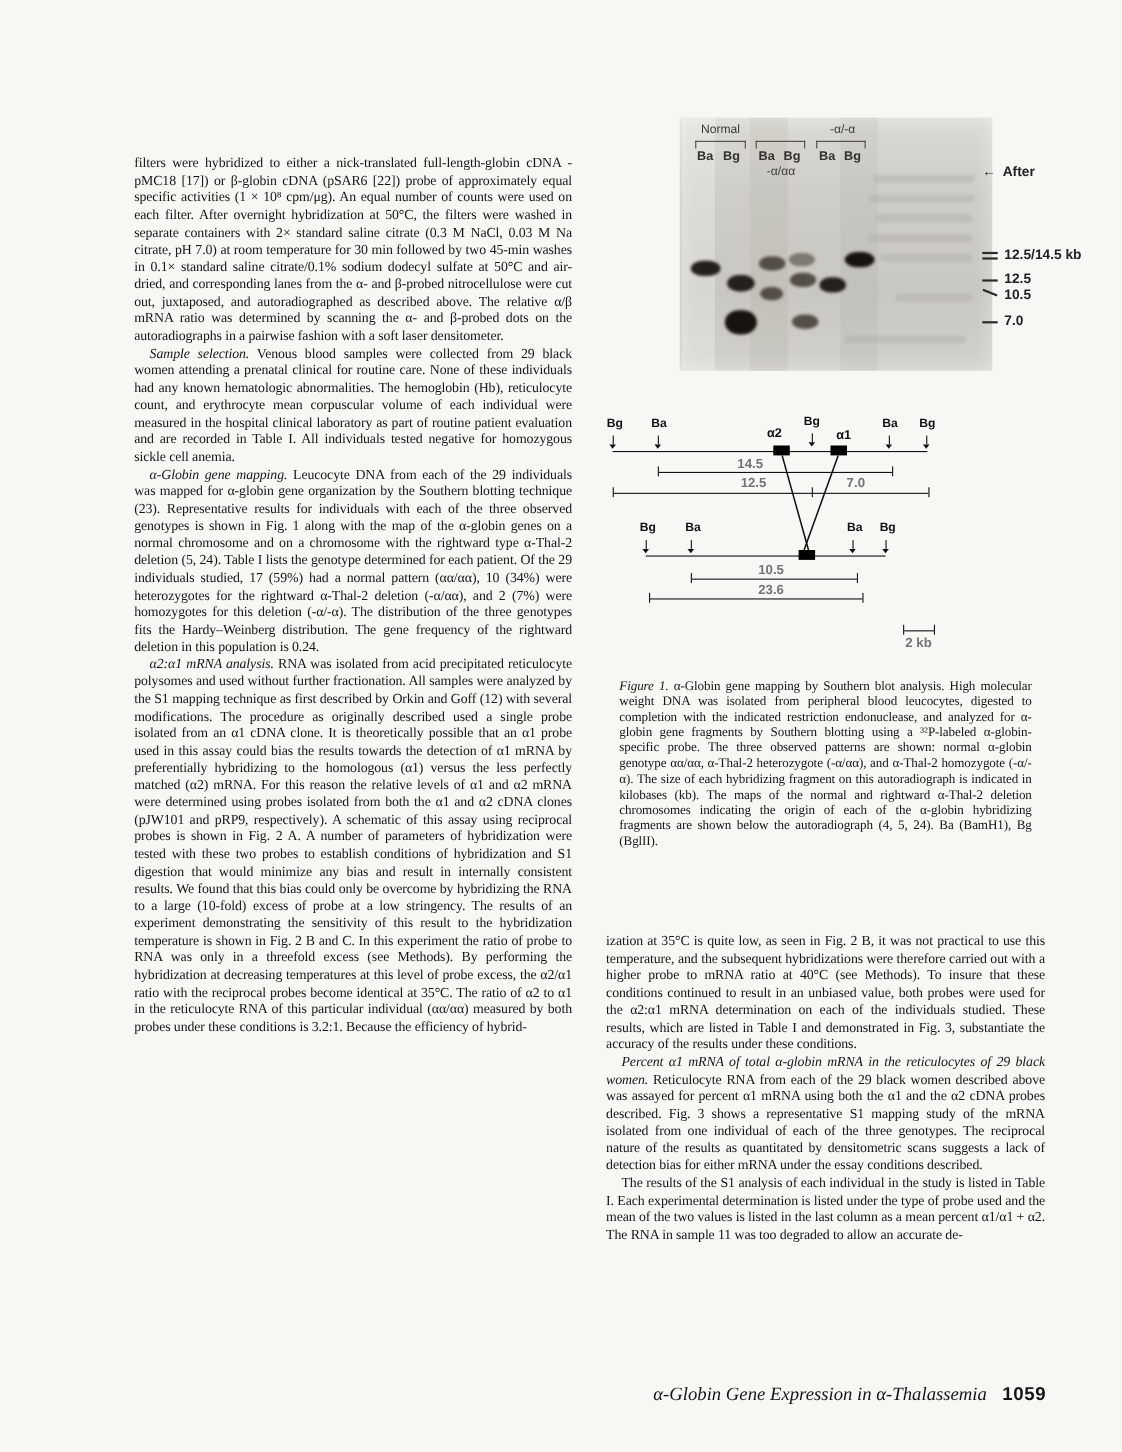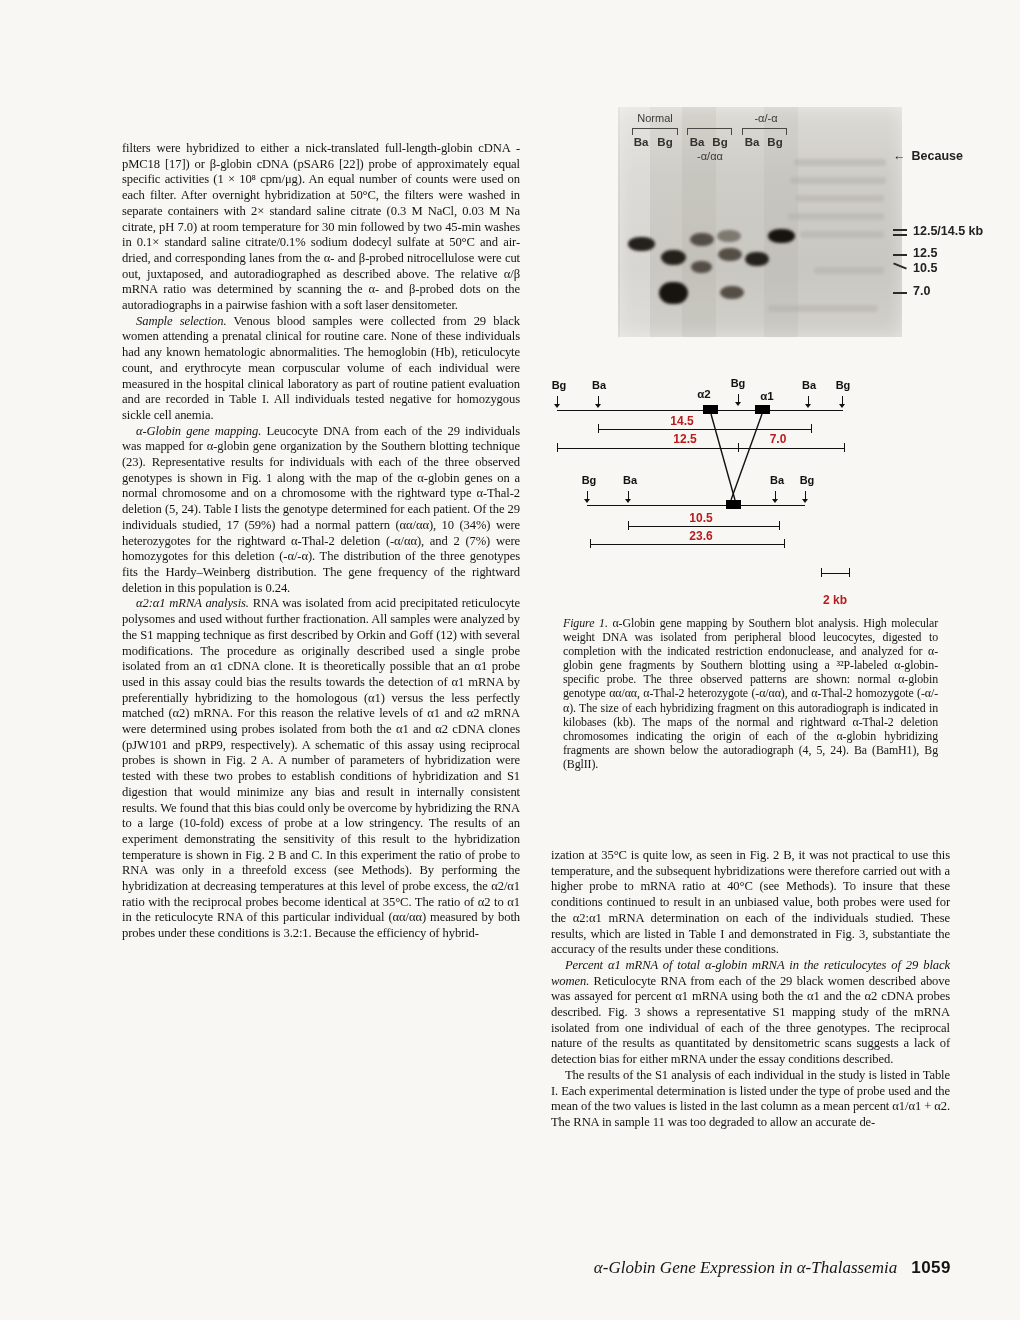--- a/index.html
+++ b/index.html
@@ -71,21 +71,21 @@
     content:''; position:absolute; left:-2.8px; bottom:-3.5px;
     border-left:3.5px solid transparent; border-right:3.5px solid transparent;
     border-top:4.5px solid #111;
   }
   .site-lab{position:absolute; font-weight:bold; font-size:11px; color:#111; transform:translateX(-50%);}
   .gene-lab{position:absolute; font-weight:bold; font-size:11.5px; color:#111; transform:translateX(-50%);}
   .gbox{position:absolute; width:15px; height:9px; background:#000;}
   .meas{position:absolute; height:9px; border-left:1.4px solid #111; border-right:1.4px solid #111;}
   .meas::before{content:''; position:absolute; left:0; right:0; top:50%; border-top:1.4px solid #111;}
   .midtick{position:absolute; width:1.4px; height:9px; background:#111;}
-  .mnum{position:absolute; font-weight:bold; font-size:12px; color:#b91c1c; transform:translateX(-50%); white-space:nowrap;}
+  .mnum{position:absolute; font-weight:bold; font-size:12px; color:#737373; transform:translateX(-50%); white-space:nowrap;}
   .vsvg{position:absolute; overflow:visible;}
 </style>
 </head>
 <body>
 
 <div class="page">
 
   <div class="col-left">
     <p class="body">filters were hybridized to either a nick-translated full-length-globin cDNA -pMC18 [17]) or β-globin cDNA (pSAR6 [22]) probe of approximately equal specific activities (1 × 10⁸ cpm/μg). An equal number of counts were used on each filter. After overnight hybridization at 50°C, the filters were washed in separate containers with 2× standard saline citrate (0.3 M NaCl, 0.03 M Na citrate, pH 7.0) at room temperature for 30 min followed by two 45-min washes in 0.1× standard saline citrate/0.1% sodium dodecyl sulfate at 50°C and air-dried, and corresponding lanes from the α- and β-probed nitrocellulose were cut out, juxtaposed, and autoradiographed as described above. The relative α/β mRNA ratio was determined by scanning the α- and β-probed dots on the autoradiographs in a pairwise fashion with a soft laser densitometer.</p>
 
@@ -133,21 +133,21 @@
       <div class="band b-darker" style="left:41px;  top:175px; width:29px; height:22px;"></div>
       <div class="band b-med" style="left:72px;  top:126px; width:24px; height:13px;"></div>
       <div class="band b-med" style="left:73px;  top:154px; width:21px; height:12px;"></div>
       <div class="band b-faint" style="left:99px;  top:123px; width:24px; height:12px;"></div>
       <div class="band b-med" style="left:100px; top:141px; width:24px; height:13px;"></div>
       <div class="band b-med" style="left:102px; top:179px; width:24px; height:13px;"></div>
       <div class="band b-dark" style="left:127px; top:145px; width:24px; height:14px;"></div>
       <div class="band b-darker" style="left:150px; top:122px; width:27px; height:14px;"></div>
     </div>
 
-    <div class="origin-row" style="left:342px; top:44px;"><span class="origin-arrow">←</span><span>Because</span></div>
+    <div class="origin-row" style="left:342px; top:44px;"><span class="origin-arrow">←</span><span>After</span></div>
 
     <div class="tick2a" style="left:342px; top:124px;"></div>
     <div class="tick2a" style="left:342px; top:129px;"></div>
     <div class="mrow" style="left:362px; top:119px;">12.5/14.5 kb</div>
 
     <div class="tick1" style="left:342px; top:149px;"></div>
     <div class="mrow" style="left:362px; top:141px;">12.5</div>
 
     <div class="tickslant" style="left:342px; top:160px;"></div>
     <div class="mrow" style="left:362px; top:156px;">10.5</div>
@@ -204,21 +204,21 @@
 
     <div class="gbox" style="left:175px; top:125px;"></div>
 
     <div class="mnum" style="left:150px; top:136px;">10.5</div>
     <div class="meas" style="left:77px; top:146px; width:150px;"></div>
 
     <div class="mnum" style="left:150px; top:154px;">23.6</div>
     <div class="meas" style="left:39px; top:164px; width:193px;"></div>
 
     <div class="meas" style="left:270px; top:193px; width:27px;"></div>
-    <div class="mnum" style="left:284px; top:202px;margin-top:16px;">2 kb</div>
+    <div class="mnum" style="left:284px; top:202px;">2 kb</div>
   </div>
 
   <div class="col-right-caption">
     <p class="caption"><span class="lead-italic">Figure 1.</span><span> α-Globin gene mapping by Southern blot analysis. High molecular weight DNA was isolated from peripheral blood leucocytes, digested to completion with the indicated restriction endonuclease, and analyzed for α-globin gene fragments by Southern blotting using a ³²P-labeled α-globin-specific probe. The three observed patterns are shown: normal α-globin genotype αα/αα, α-Thal-2 heterozygote (-α/αα), and α-Thal-2 homozygote (-α/-α). The size of each hybridizing fragment on this autoradiograph is indicated in kilobases (kb). The maps of the normal and rightward α-Thal-2 deletion chromosomes indicating the origin of each of the α-globin hybridizing fragments are shown below the autoradiograph (4, 5, 24). Ba (BamH1), Bg (BglII).</span></p>
   </div>
 
   <div class="col-right-body">
     <p class="body"><span>ization at 35°C is quite low, as seen in Fig. 2 B, it was not practical to use this temperature, and the subsequent hybridizations were therefore carried out with a higher probe to mRNA ratio at 40°C (see Methods). To insure that these conditions continued to result in an unbiased value, both probes were used for the α2:α1 mRNA determination on each of the individuals studied. These results, which are listed in Table I and demonstrated in Fig. 3, substantiate the accuracy of the results under these conditions.</span></p>
 
     <p class="body indent"><span class="lead-italic">Percent α1 mRNA of total α-globin mRNA in the reticulocytes of 29 black women.</span><span> Reticulocyte RNA from each of the 29 black women described above was assayed for percent α1 mRNA using both the α1 and the α2 cDNA probes described. Fig. 3 shows a representative S1 mapping study of the mRNA isolated from one individual of each of the three genotypes. The reciprocal nature of the results as quantitated by densitometric scans suggests a lack of detection bias for either mRNA under the essay conditions described.</span></p>

